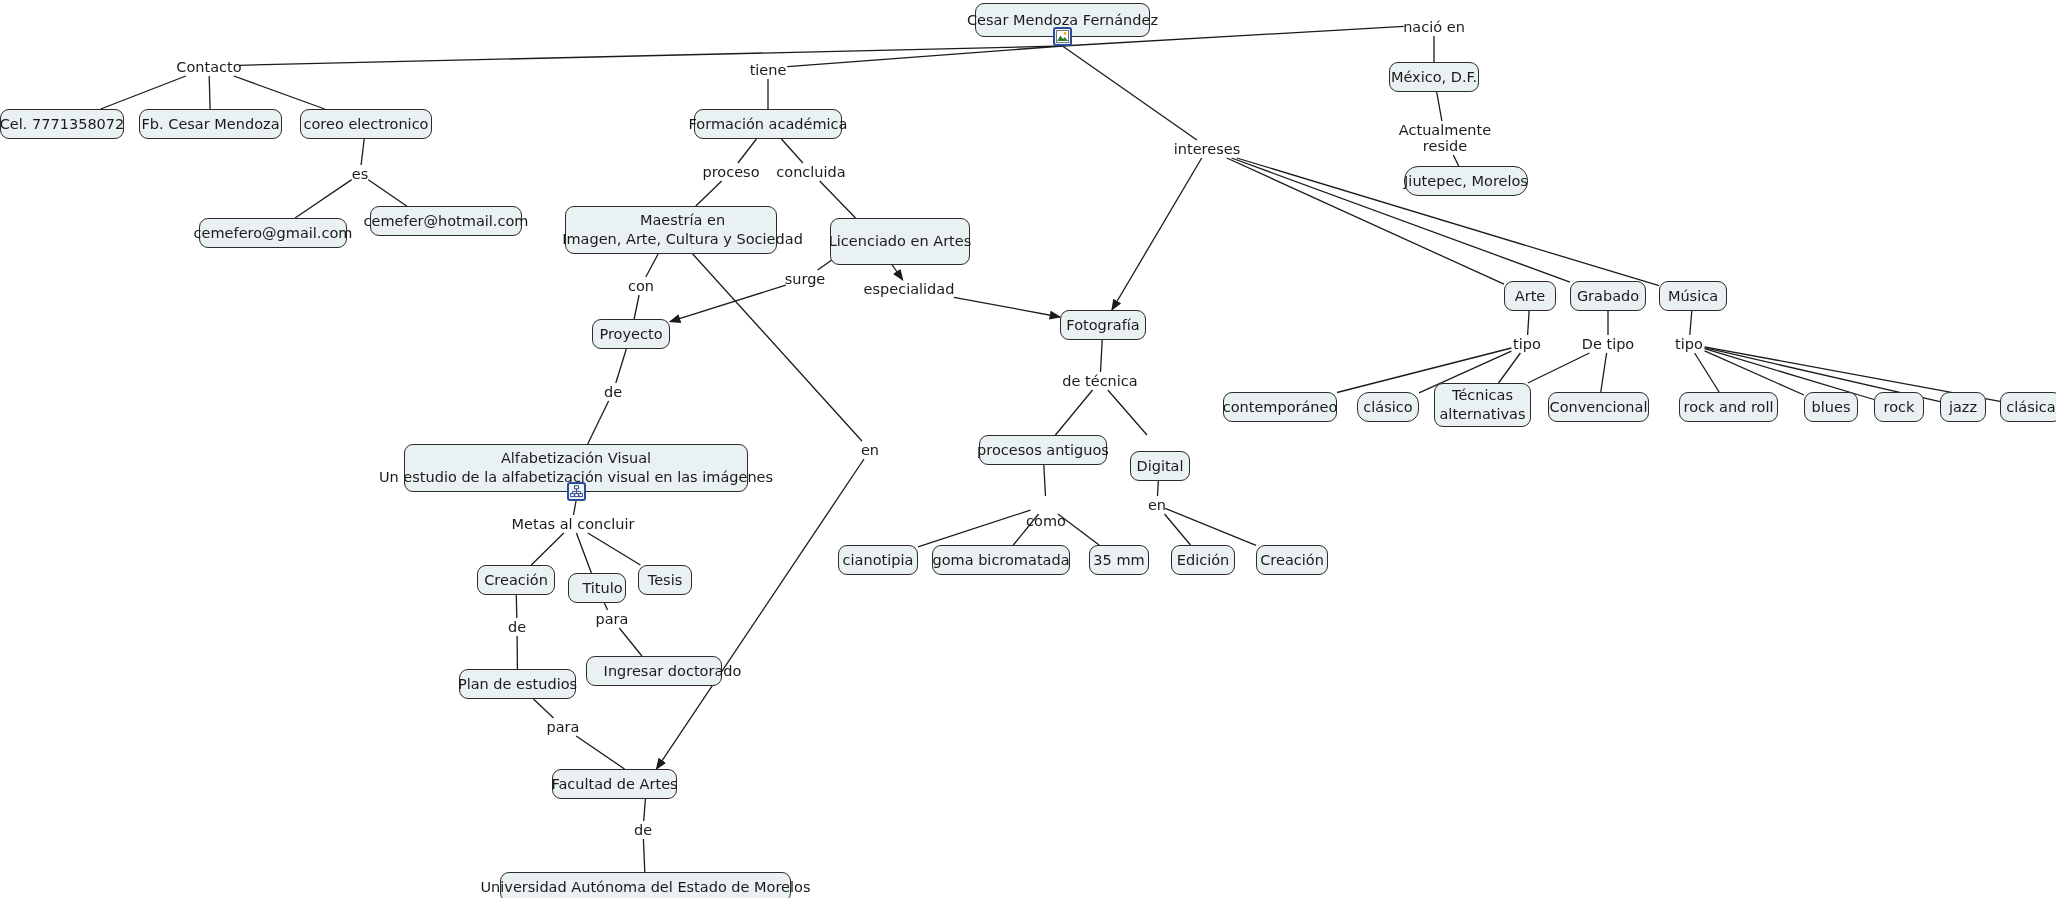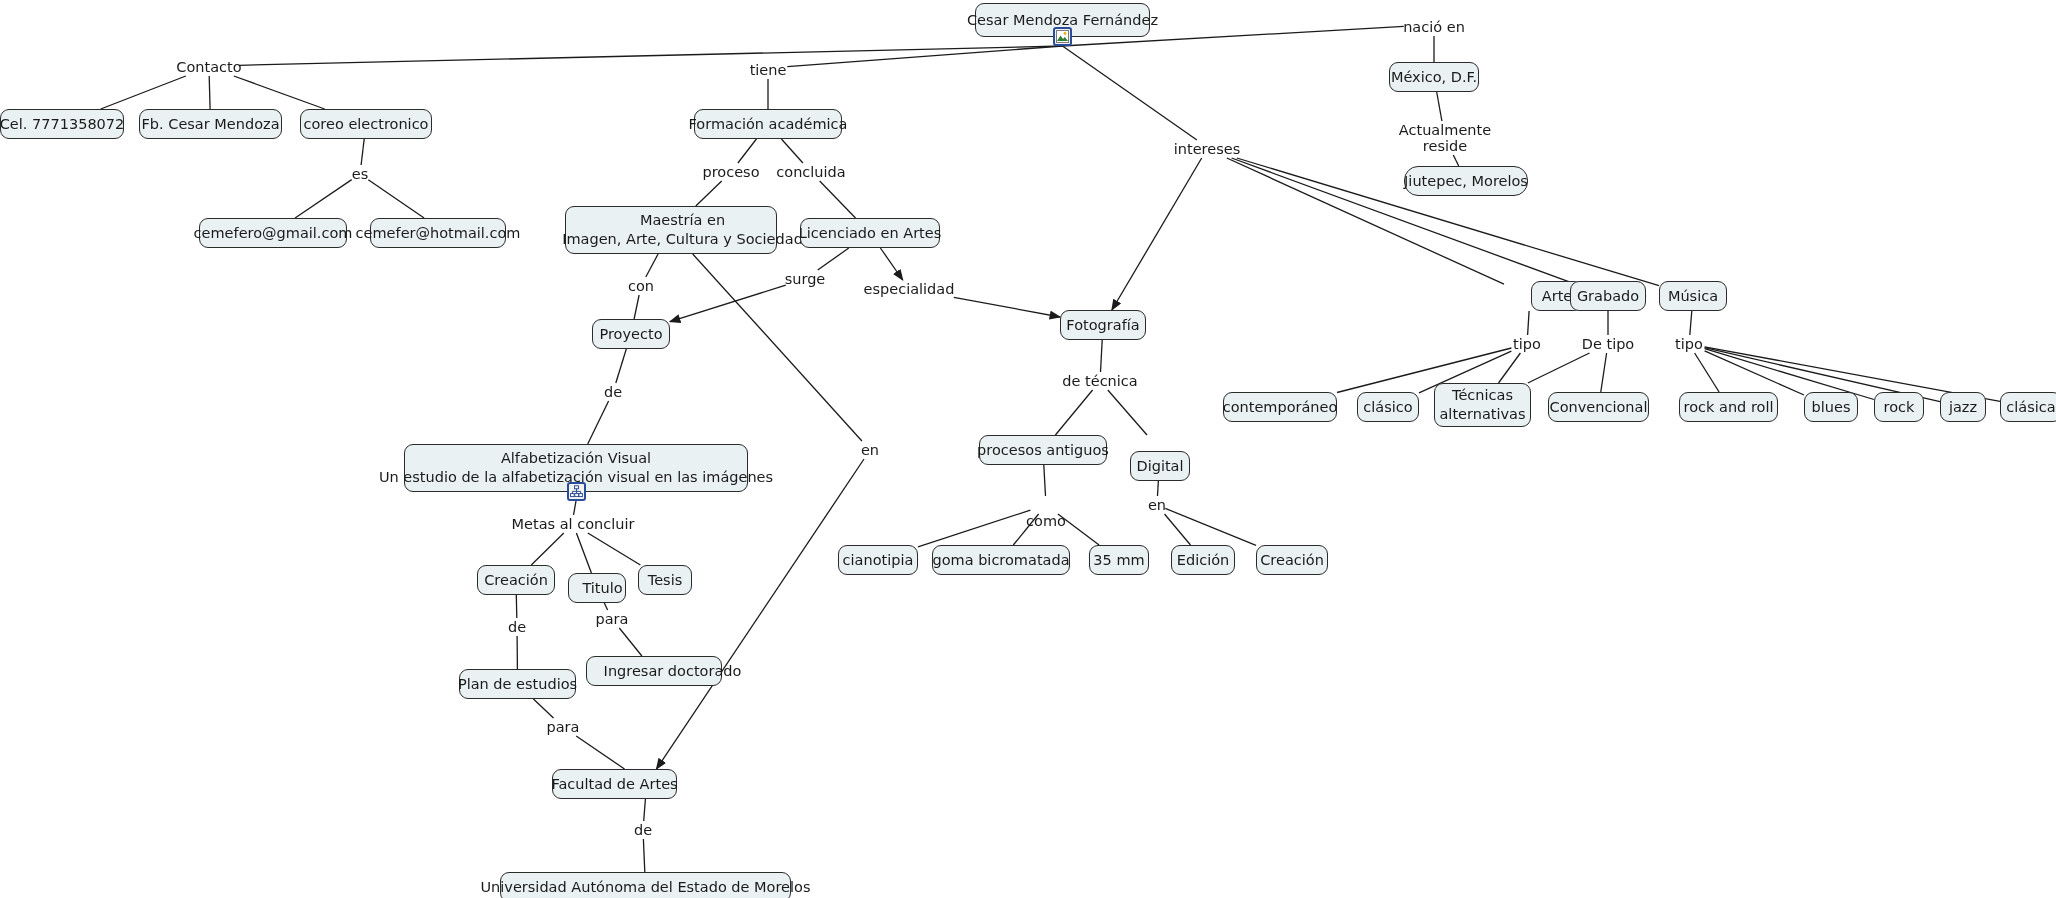--- a/index.html
+++ b/index.html
@@ -170,25 +170,25 @@
           <circle cx="9" cy="3.5" r="1.4" fill="#e8b10d"></circle>
           <path d="M1 11 L4.6 5.6 L7 9 L8.8 7 L12 11 Z" fill="#2f7d32"></path>
         </svg>
       </div>
       <div class="node" style="left: 1389px; top: 62px; width: 90px; height: 30px;">México, D.F.</div>
       <div class="node" style="left: 1404px; top: 166px; width: 124px; height: 30px; border-radius: 14px;">Jiutepec, Morelos</div>
       <div class="node" style="left: 0px; top: 109px; width: 124px; height: 30px;">Cel. 7771358072</div>
       <div class="node" style="left: 139px; top: 109px; width: 143px; height: 30px;">Fb. Cesar Mendoza</div>
       <div class="node" style="left: 300px; top: 109px; width: 132px; height: 30px;">coreo electronico</div>
       <div class="node" style="left: 199px; top: 218px; width: 148px; height: 30px;">cemefero@gmail.com</div>
-      <div class="node" style="left: 370px; top: 218px; width: 136px; height: 30px;">cemefer@hotmail.com</div>
+      <div class="node" style="left: 370px; top: 206px; width: 152px; height: 30px;">cemefer@hotmail.com</div>
       <div class="node" style="left: 694px; top: 109px; width: 148px; height: 30px;">Formación académica</div>
       <div class="node multi" style="left: 565px; top: 206px; width: 212px; height: 48px; padding-left: 32px;">Maestría en
 Imagen, Arte, Cultura y Sociedad</div>
-      <div class="node" style="left: 800px; top: 218px; width: 140px; height: 30px; border-radius: 9px;">Licenciado en Artes</div>
+      <div class="node" style="left: 830px; top: 218px; width: 140px; height: 47px; border-radius: 9px;">Licenciado en Artes</div>
       <div class="node" style="left: 592px; top: 319px; width: 78px; height: 30px;">Proyecto</div>
       <div class="node multi" style="left: 404px; top: 444px; width: 344px; height: 48px;">Alfabetización Visual
 Un estudio de la alfabetización visual en las imágenes</div>
       <div class="badge" style="left: 566.5px; top: 482px;">
         <svg width="13" height="13" viewBox="0 0 13 13">
           <rect x="4.5" y="0.8" width="4" height="3" fill="#ffffff" stroke="#1d3f8f" stroke-width="0.9"></rect>
           <rect x="0.6" y="8.6" width="3.6" height="3" fill="#ffffff" stroke="#1d3f8f" stroke-width="0.9"></rect>
           <rect x="4.8" y="8.6" width="3.6" height="3" fill="#ffffff" stroke="#1d3f8f" stroke-width="0.9"></rect>
           <rect x="8.9" y="8.6" width="3.5" height="3" fill="#ffffff" stroke="#1d3f8f" stroke-width="0.9"></rect>
           <path d="M6.5 3.8 L6.5 6.4 M2.4 8.6 L2.4 6.4 L10.6 6.4 L10.6 8.6 M6.6 6.4 L6.6 8.6" stroke="#1d3f8f" stroke-width="0.9" fill="none"></path>
@@ -202,25 +202,25 @@
       <div class="node" style="left: 552px; top: 769px; width: 125px; height: 30px;">Facultad de Artes</div>
       <div class="node" style="left: 500px; top: 872px; width: 291px; height: 30px;">Universidad Autónoma del Estado de Morelos</div>
       <div class="node" style="left: 1060px; top: 310px; width: 86px; height: 30px;">Fotografía</div>
       <div class="node" style="left: 979px; top: 435px; width: 128px; height: 30px;">procesos antiguos</div>
       <div class="node" style="left: 1130px; top: 451px; width: 60px; height: 30px;">Digital</div>
       <div class="node" style="left: 838px; top: 545px; width: 80px; height: 30px;">cianotipia</div>
       <div class="node" style="left: 932px; top: 545px; width: 138px; height: 30px;">goma bicromatada</div>
       <div class="node" style="left: 1089px; top: 545px; width: 60px; height: 30px;">35 mm</div>
       <div class="node" style="left: 1171px; top: 545px; width: 64px; height: 30px;">Edición</div>
       <div class="node" style="left: 1256px; top: 545px; width: 72px; height: 30px;">Creación</div>
-      <div class="node" style="left: 1504px; top: 281px; width: 52px; height: 30px; margin-left: 27px;">Arte</div>
+      <div class="node" style="left: 1504px; top: 281px; width: 52px; height: 30px;">Arte</div>
       <div class="node" style="left: 1570px; top: 281px; width: 76px; height: 30px;">Grabado</div>
       <div class="node" style="left: 1659px; top: 281px; width: 68px; height: 30px;">Música</div>
       <div class="node" style="left: 1223px; top: 392px; width: 114px; height: 30px;">contemporáneo</div>
-      <div class="node" style="left: 1357px; top: 392px; width: 62px; height: 30px;">clásico</div>
+      <div class="node" style="left: 1357px; top: 392px; width: 62px; height: 30px; border-radius: 12px;">clásico</div>
       <div class="node multi" style="left: 1434px; top: 383px; width: 97px; height: 44px;">Técnicas
 alternativas</div>
       <div class="node" style="left: 1548px; top: 392px; width: 101px; height: 30px;">Convencional</div>
       <div class="node" style="left: 1679px; top: 392px; width: 99px; height: 30px;">rock and roll</div>
       <div class="node" style="left: 1804px; top: 392px; width: 54px; height: 30px;">blues</div>
       <div class="node" style="left: 1874px; top: 392px; width: 50px; height: 30px;">rock</div>
       <div class="node" style="left: 1940px; top: 392px; width: 46px; height: 30px;">jazz</div>
       <div class="node" style="left: 2000px; top: 392px; width: 62px; height: 30px;">clásica</div>
     </div>
 </div>

